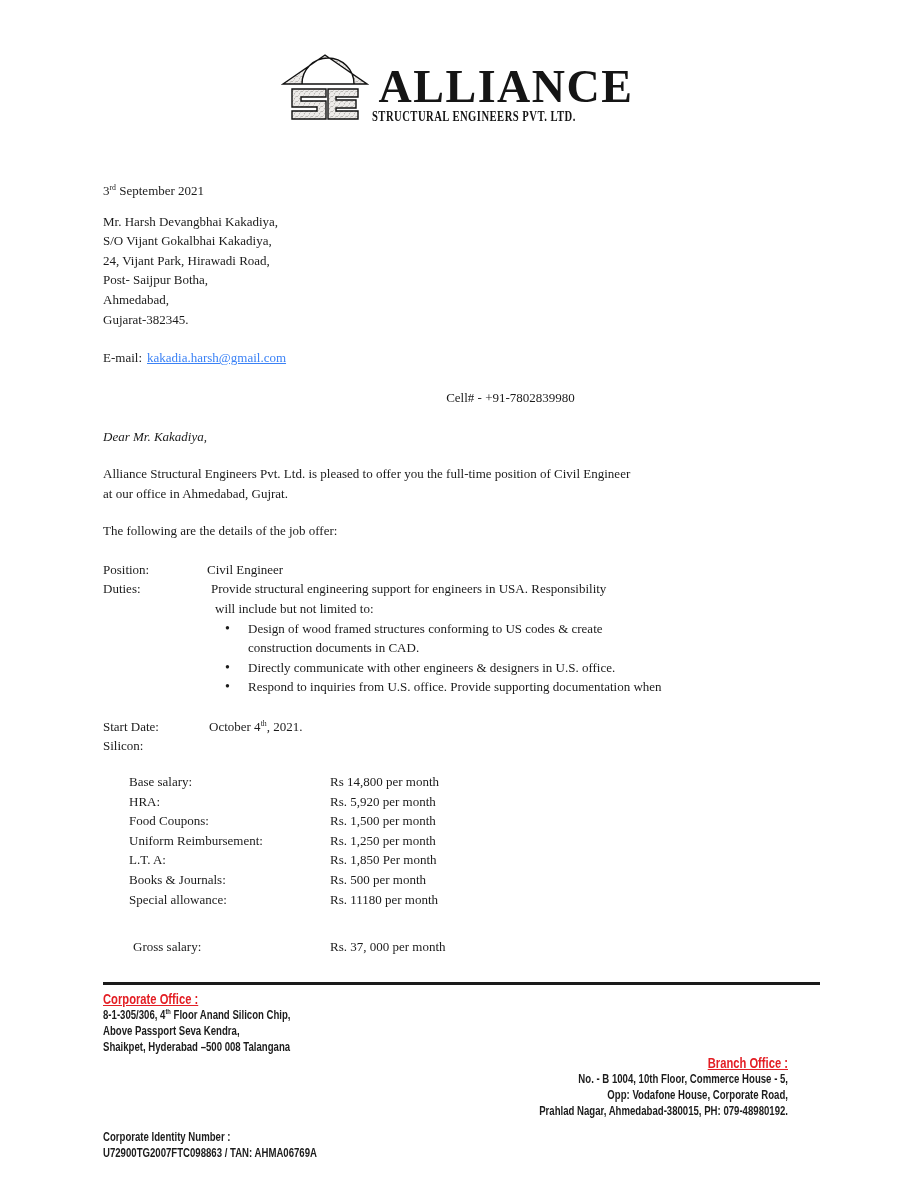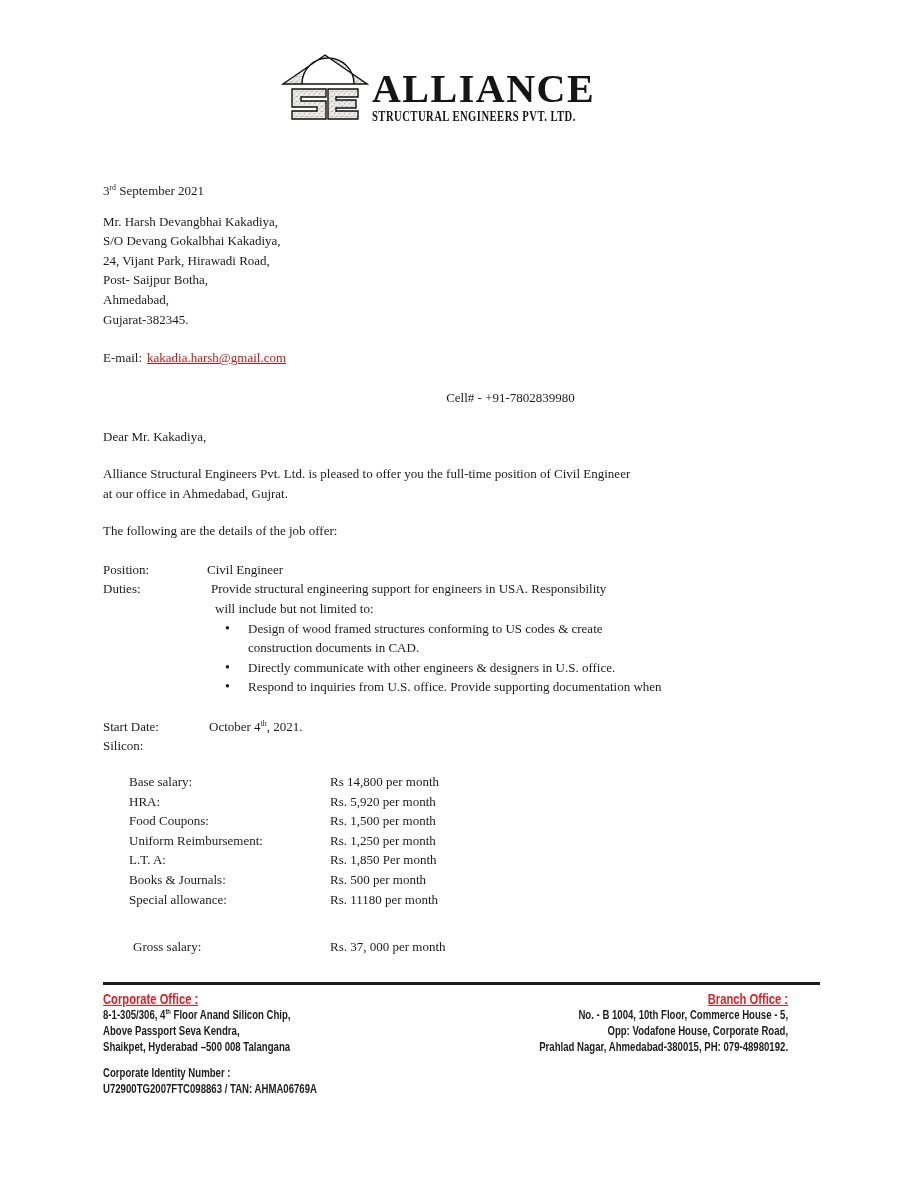--- a/index.html
+++ b/index.html
@@ -9,59 +9,60 @@
     font-family:"Liberation Serif", serif; color:#1b1b1b; position:relative;
   }
   .content { padding:50px 0 0 103px; width:918px; }
 
   
   .logo-row { display:flex; justify-content:center; width:715px; }
   .logo { display:flex; align-items:flex-end; }
   .brand-text { margin-left:3px; margin-bottom:1px; }
   .brand-name {
     font-family:"Liberation Serif", serif; font-weight:700;
-    font-size:40px; letter-spacing:1.5px; line-height:0.82; color:#151515;
+    font-size:46px; letter-spacing:1.5px; line-height:0.82; color:#151515;
     white-space:nowrap;
+    text-align:center;
   }
   .brand-sub {
     font-family:"Liberation Serif", serif; font-weight:700;
     font-size:14px; letter-spacing:0.6px; color:#151515; margin-top:3px;
     transform:scaleX(0.76); transform-origin:0 50%; white-space:nowrap;
   }
 
   
   .t { font-size:13px; line-height:19.6px; white-space:nowrap; }
   sup { font-size:0.6em; vertical-align:super; line-height:0; }
 
   .date-line   { margin-top:55px; }
   .addr-block  { margin-top:11px; }
   .email-line  { margin-top:19px; }
-  .email-link  { color:#b91c1c; text-decoration:underline; margin-left:5px; }
+  .email-link  { color:#3b82f6; text-decoration:underline; margin-left:5px; }
   .cell-line   { margin-top:20px;text-align:center; }
-  .salutation  { margin-top:20px; }
+  .salutation  { margin-top:20px;font-style:italic; }
   .intro       { margin-top:17px; }
   .details-heading { margin-top:18px; }
 
   .kv { display:grid; grid-template-columns:104px 1fr; }
   .position-row { margin-top:19px; }
   .duties-cont  { padding-left:4px; }
   .bullets { margin-left:119px; }
   .bullet  { display:grid; grid-template-columns:26px 1fr; }
   .bullet .dot { font-size:14px; padding-left:3px; line-height:19.6px; }
 
   .startdate-row { margin-top:20px; }
 
   .sal-table { margin-left:26px; margin-top:16px; }
   .sal-row   { display:grid; grid-template-columns:201px 1fr; }
   .gross-row { margin-left:30px; margin-top:28px; display:grid; grid-template-columns:197px 1fr; }
 
   
   .rule { margin-top:25px; width:717px; height:3px; background:#1a1a1a; }
   .footer-cols { width:717px; display:flex; justify-content:space-between; margin-top:6px;
-                 font-family:"Liberation Sans", sans-serif; font-weight:700; color:#1c1c1c; }
+                 font-family:"Liberation Sans", sans-serif; font-weight:700; color:#1c1c1c;flex-direction:column; }
   .f-left  { text-align:left; }
   .f-right { text-align:right; padding-right:32px; }
   .f-title { font-size:14px; line-height:16px; color:#e31e24; text-decoration:underline; }
   .f-line  { font-size:12px; line-height:16px; white-space:nowrap; }
   .f-left  .f-title, .f-left .f-line  { transform:scaleX(0.8); transform-origin:0 50%; }
   .f-right .f-title, .f-right .f-line { transform:scaleX(0.8); transform-origin:100% 50%; }
   .cin { margin-top:10px; font-family:"Liberation Sans", sans-serif; font-weight:700; color:#1c1c1c; }
   .cin .f-line { transform:scaleX(0.8); transform-origin:0 50%; }
 </style>
 </head>
@@ -90,21 +91,21 @@
           <div class="brand-name">ALLIANCE</div>
           <div class="brand-sub">STRUCTURAL ENGINEERS PVT. LTD.</div>
         </div>
       </div>
     </div>
 
     <div class="t date-line"><span>3</span><sup>rd</sup><span> September 2021</span></div>
 
     <div class="addr-block">
       <div class="t">Mr. Harsh Devangbhai Kakadiya,</div>
-      <div class="t">S/O Devang Gokalbhai Kakadiya,</div>
+      <div class="t">S/O Vijant Gokalbhai Kakadiya,</div>
       <div class="t">24, Vijant Park, Hirawadi Road,</div>
       <div class="t">Post- Saijpur Botha,</div>
       <div class="t">Ahmedabad,</div>
       <div class="t">Gujarat-382345.</div>
     </div>
 
     <div class="t email-line"><span>E-mail:</span><a href="#" class="email-link">kakadia.harsh@gmail.com</a></div>
 
     <div class="t cell-line">Cell# - +91-7802839980</div>
 

